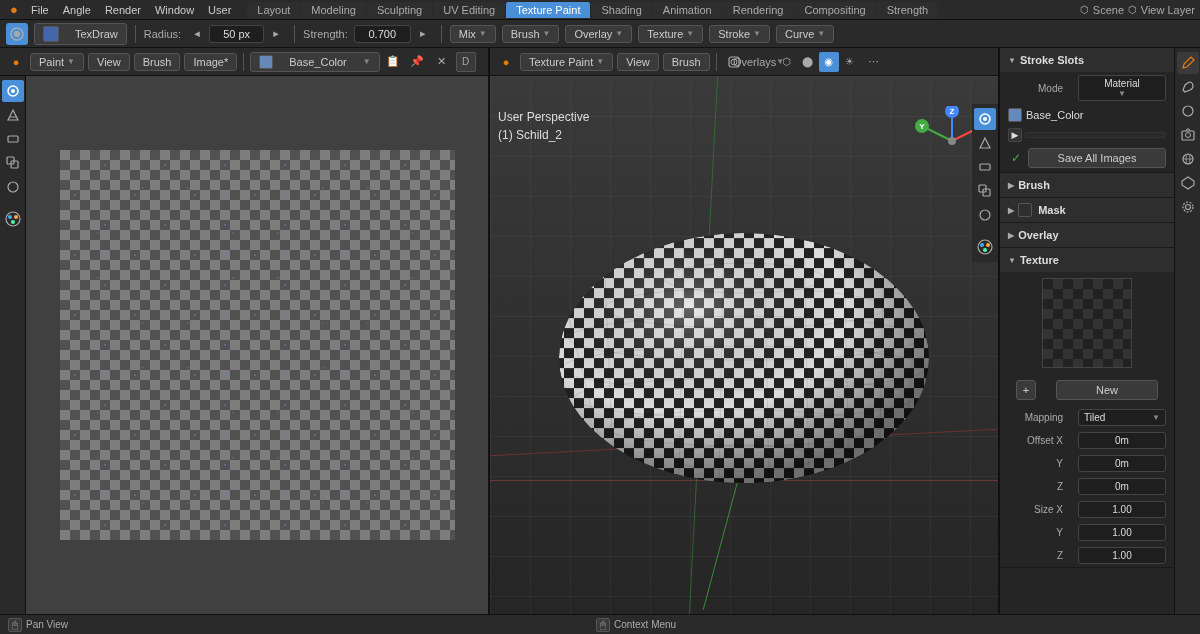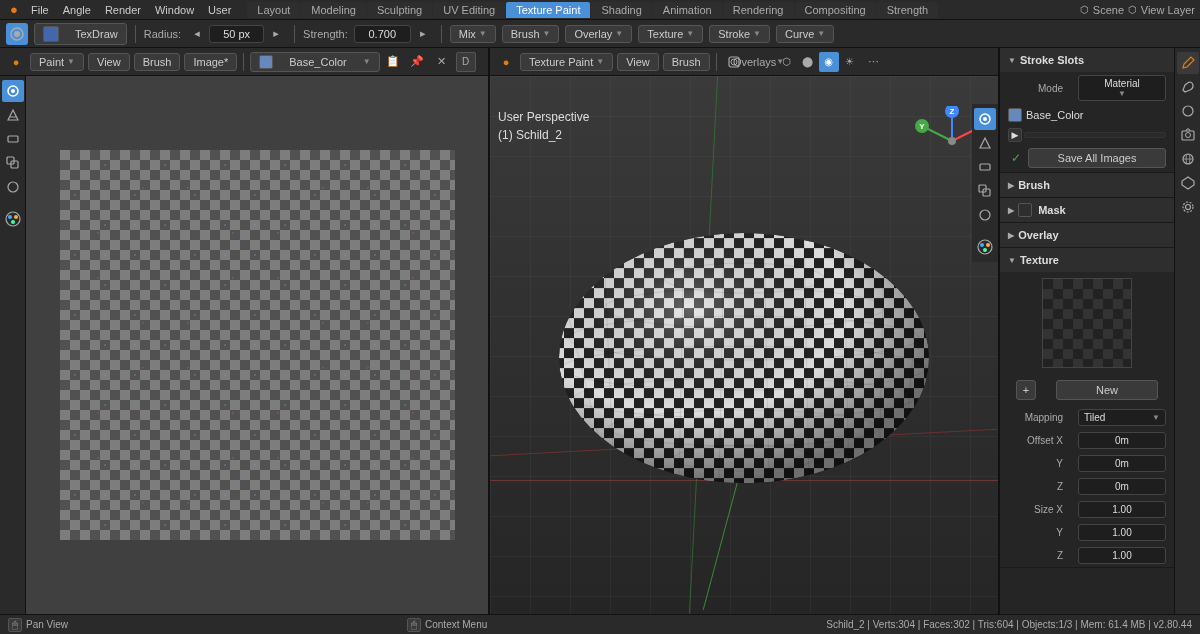--- a/index.html
+++ b/index.html
@@ -961,16 +961,13 @@
   <div class="status-item">
     <span class="key">🖱</span>
     <span>Pan View</span>
   </div>
   <div style="flex:1;"></div>
   <div class="status-item">
     <span class="key">🖱</span>
     <span>Context Menu</span>
   </div>
   <div style="flex:1;"></div>
-  <div class="status-item">
-    <span>Schild_2 | Verts:304 | Faces:302 | Tris:604 | Objects:1/3 | Mem: 61.4 MB | v2.80.44</span>
-  </div>
 </div>
 
 </body></html>

